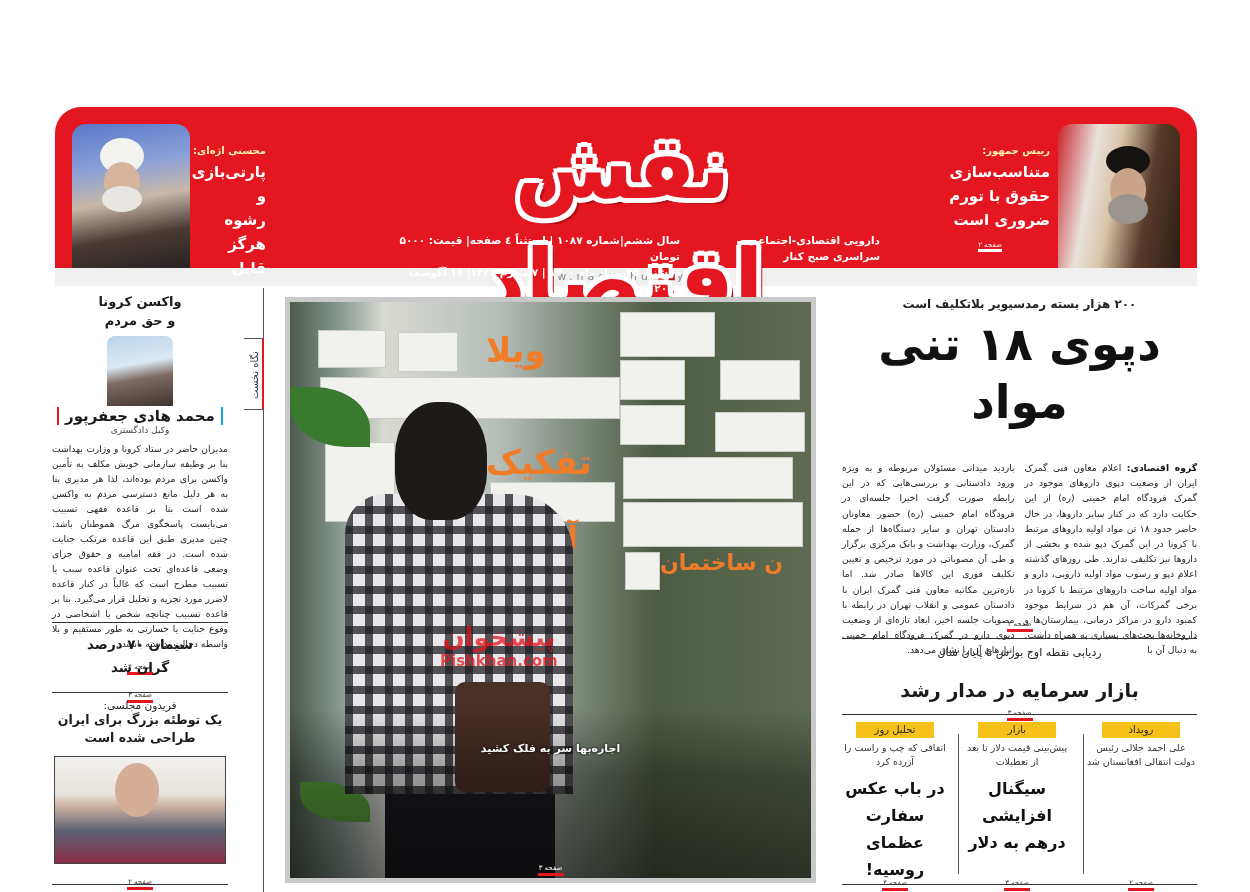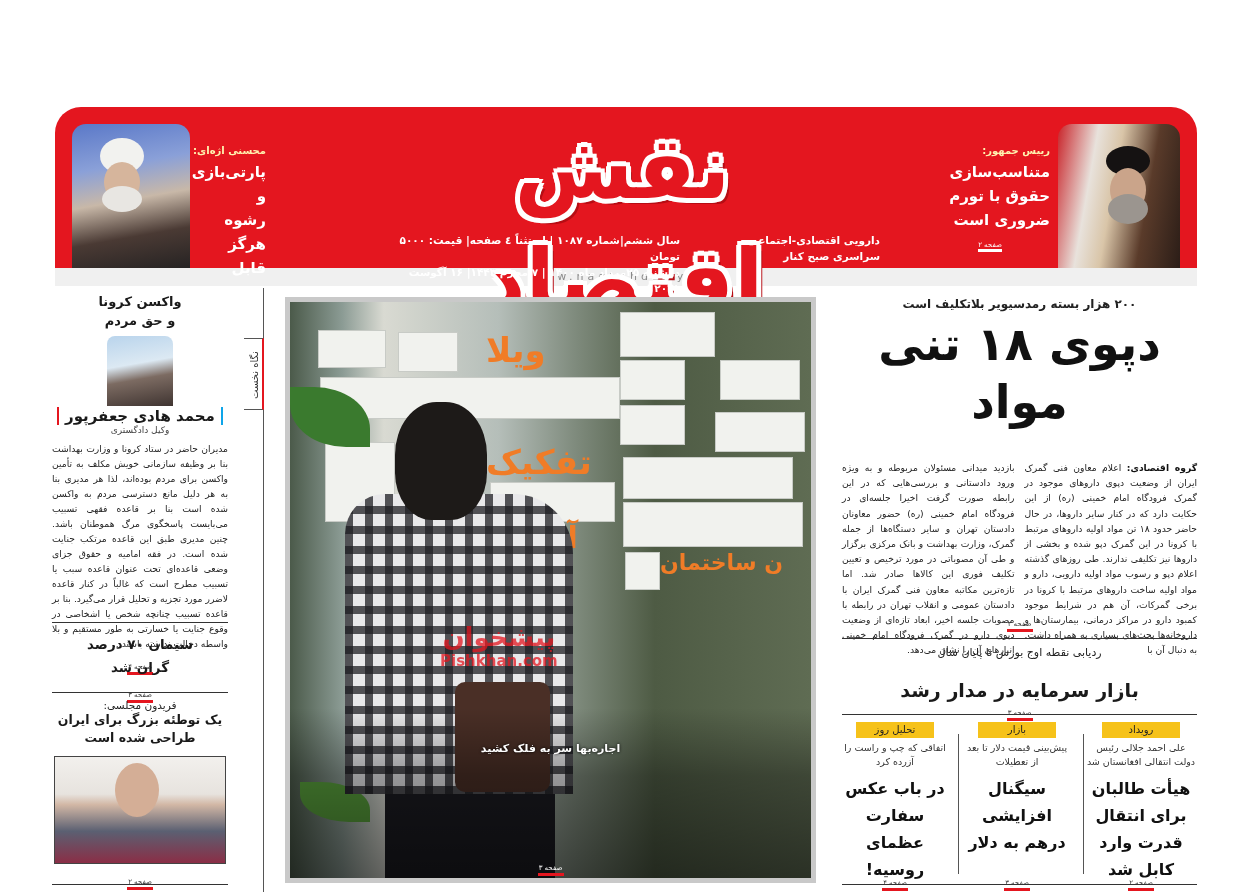--- a/index.html
+++ b/index.html
@@ -234,21 +234,20 @@
   <div class="story2-kicker">ردیابی نقطه اوج بورس تا پایان سال</div>
   <div class="story2-title">بازار سرمایه در مدار رشد</div>
   <span class="pg" style="margin-top:8px;">صفحه ۳</span>
   <span class="pg-bar"></span>
 </div>
 <div class="abs hrule" style="left:842px;top:714px;width:355px;"></div>
 
 <div class="abs brief" style="left:1086px;">
   <span class="brief-tag">رویداد</span>
   <div class="brief-kicker">علی احمد جلالی رئیس دولت انتقالی افغانستان شد</div>
-  <div class="brief-title">هیأت طالبان برای انتقال قدرت وارد کابل شد</div>
   <div class="brief-page">
     <span class="pg">صفحه ۲</span>
     <span class="pg-bar"></span>
   </div>
 </div>
 <div class="abs vline" style="left:1083px;top:734px;height:140px;"></div>
 
 <div class="abs brief" style="left:962px;">
   <span class="brief-tag">بازار</span>
   <div class="brief-kicker">پیش‌بینی قیمت دلار تا بعد از تعطیلات</div>

